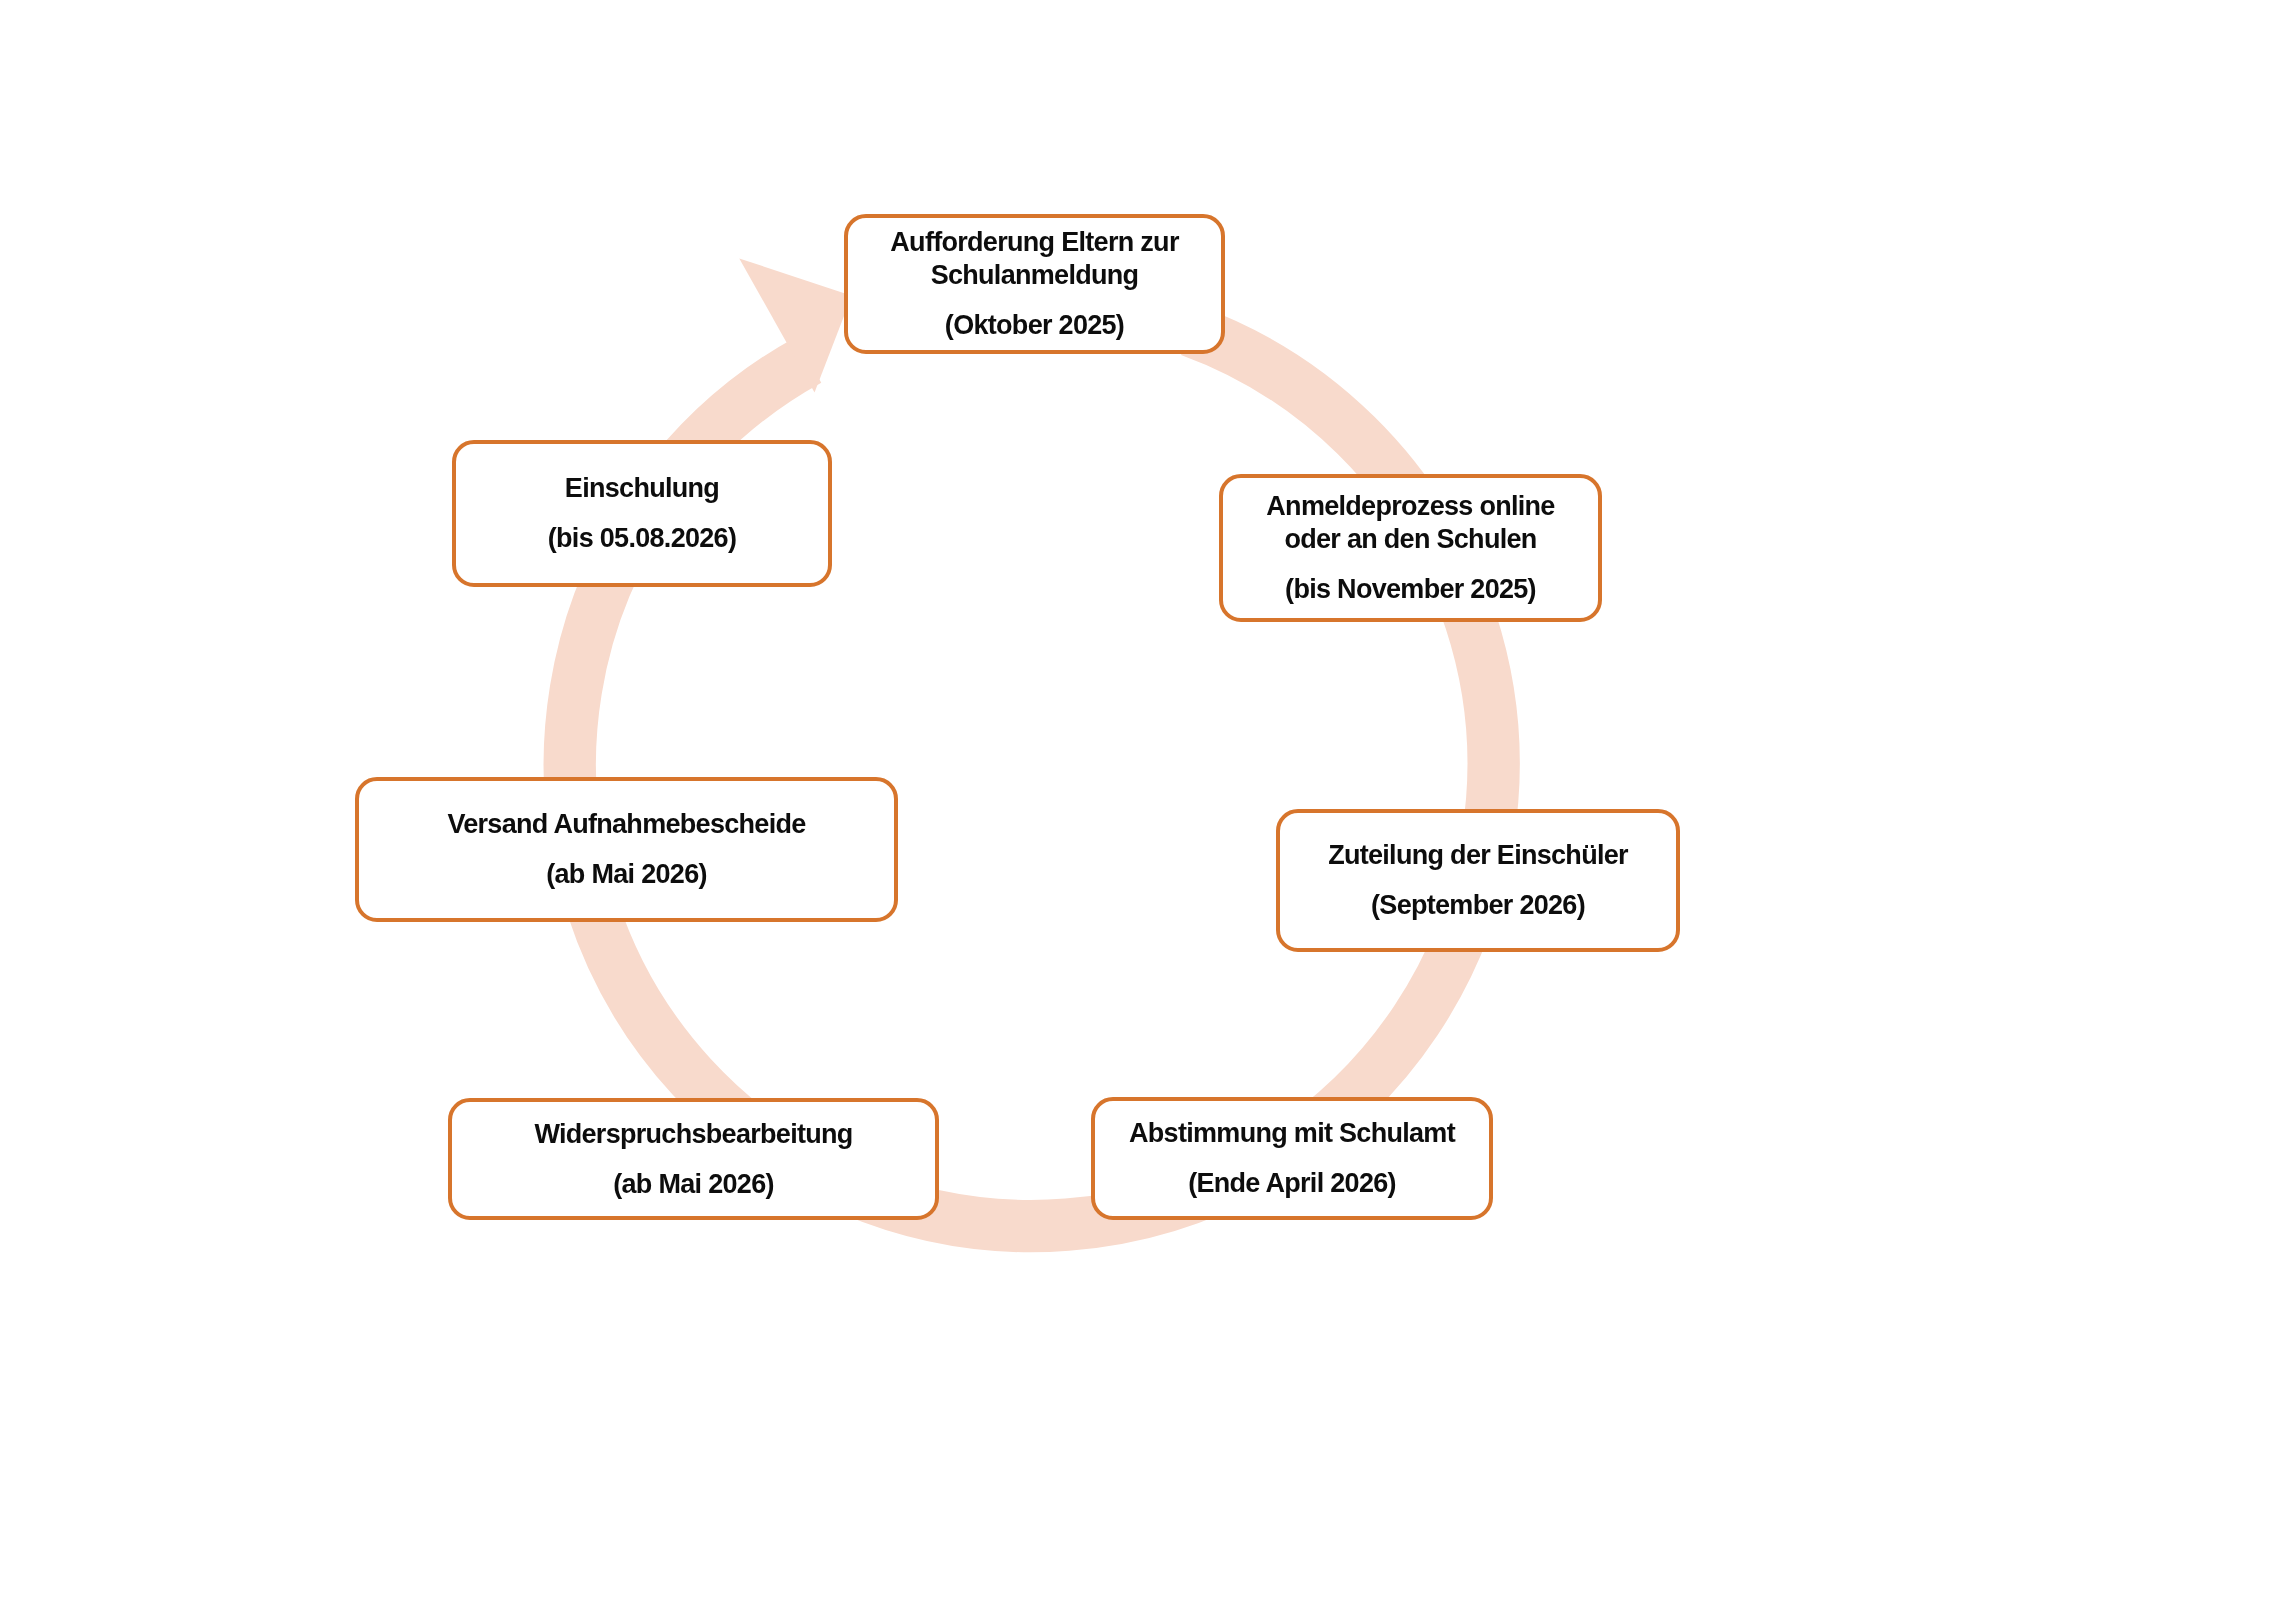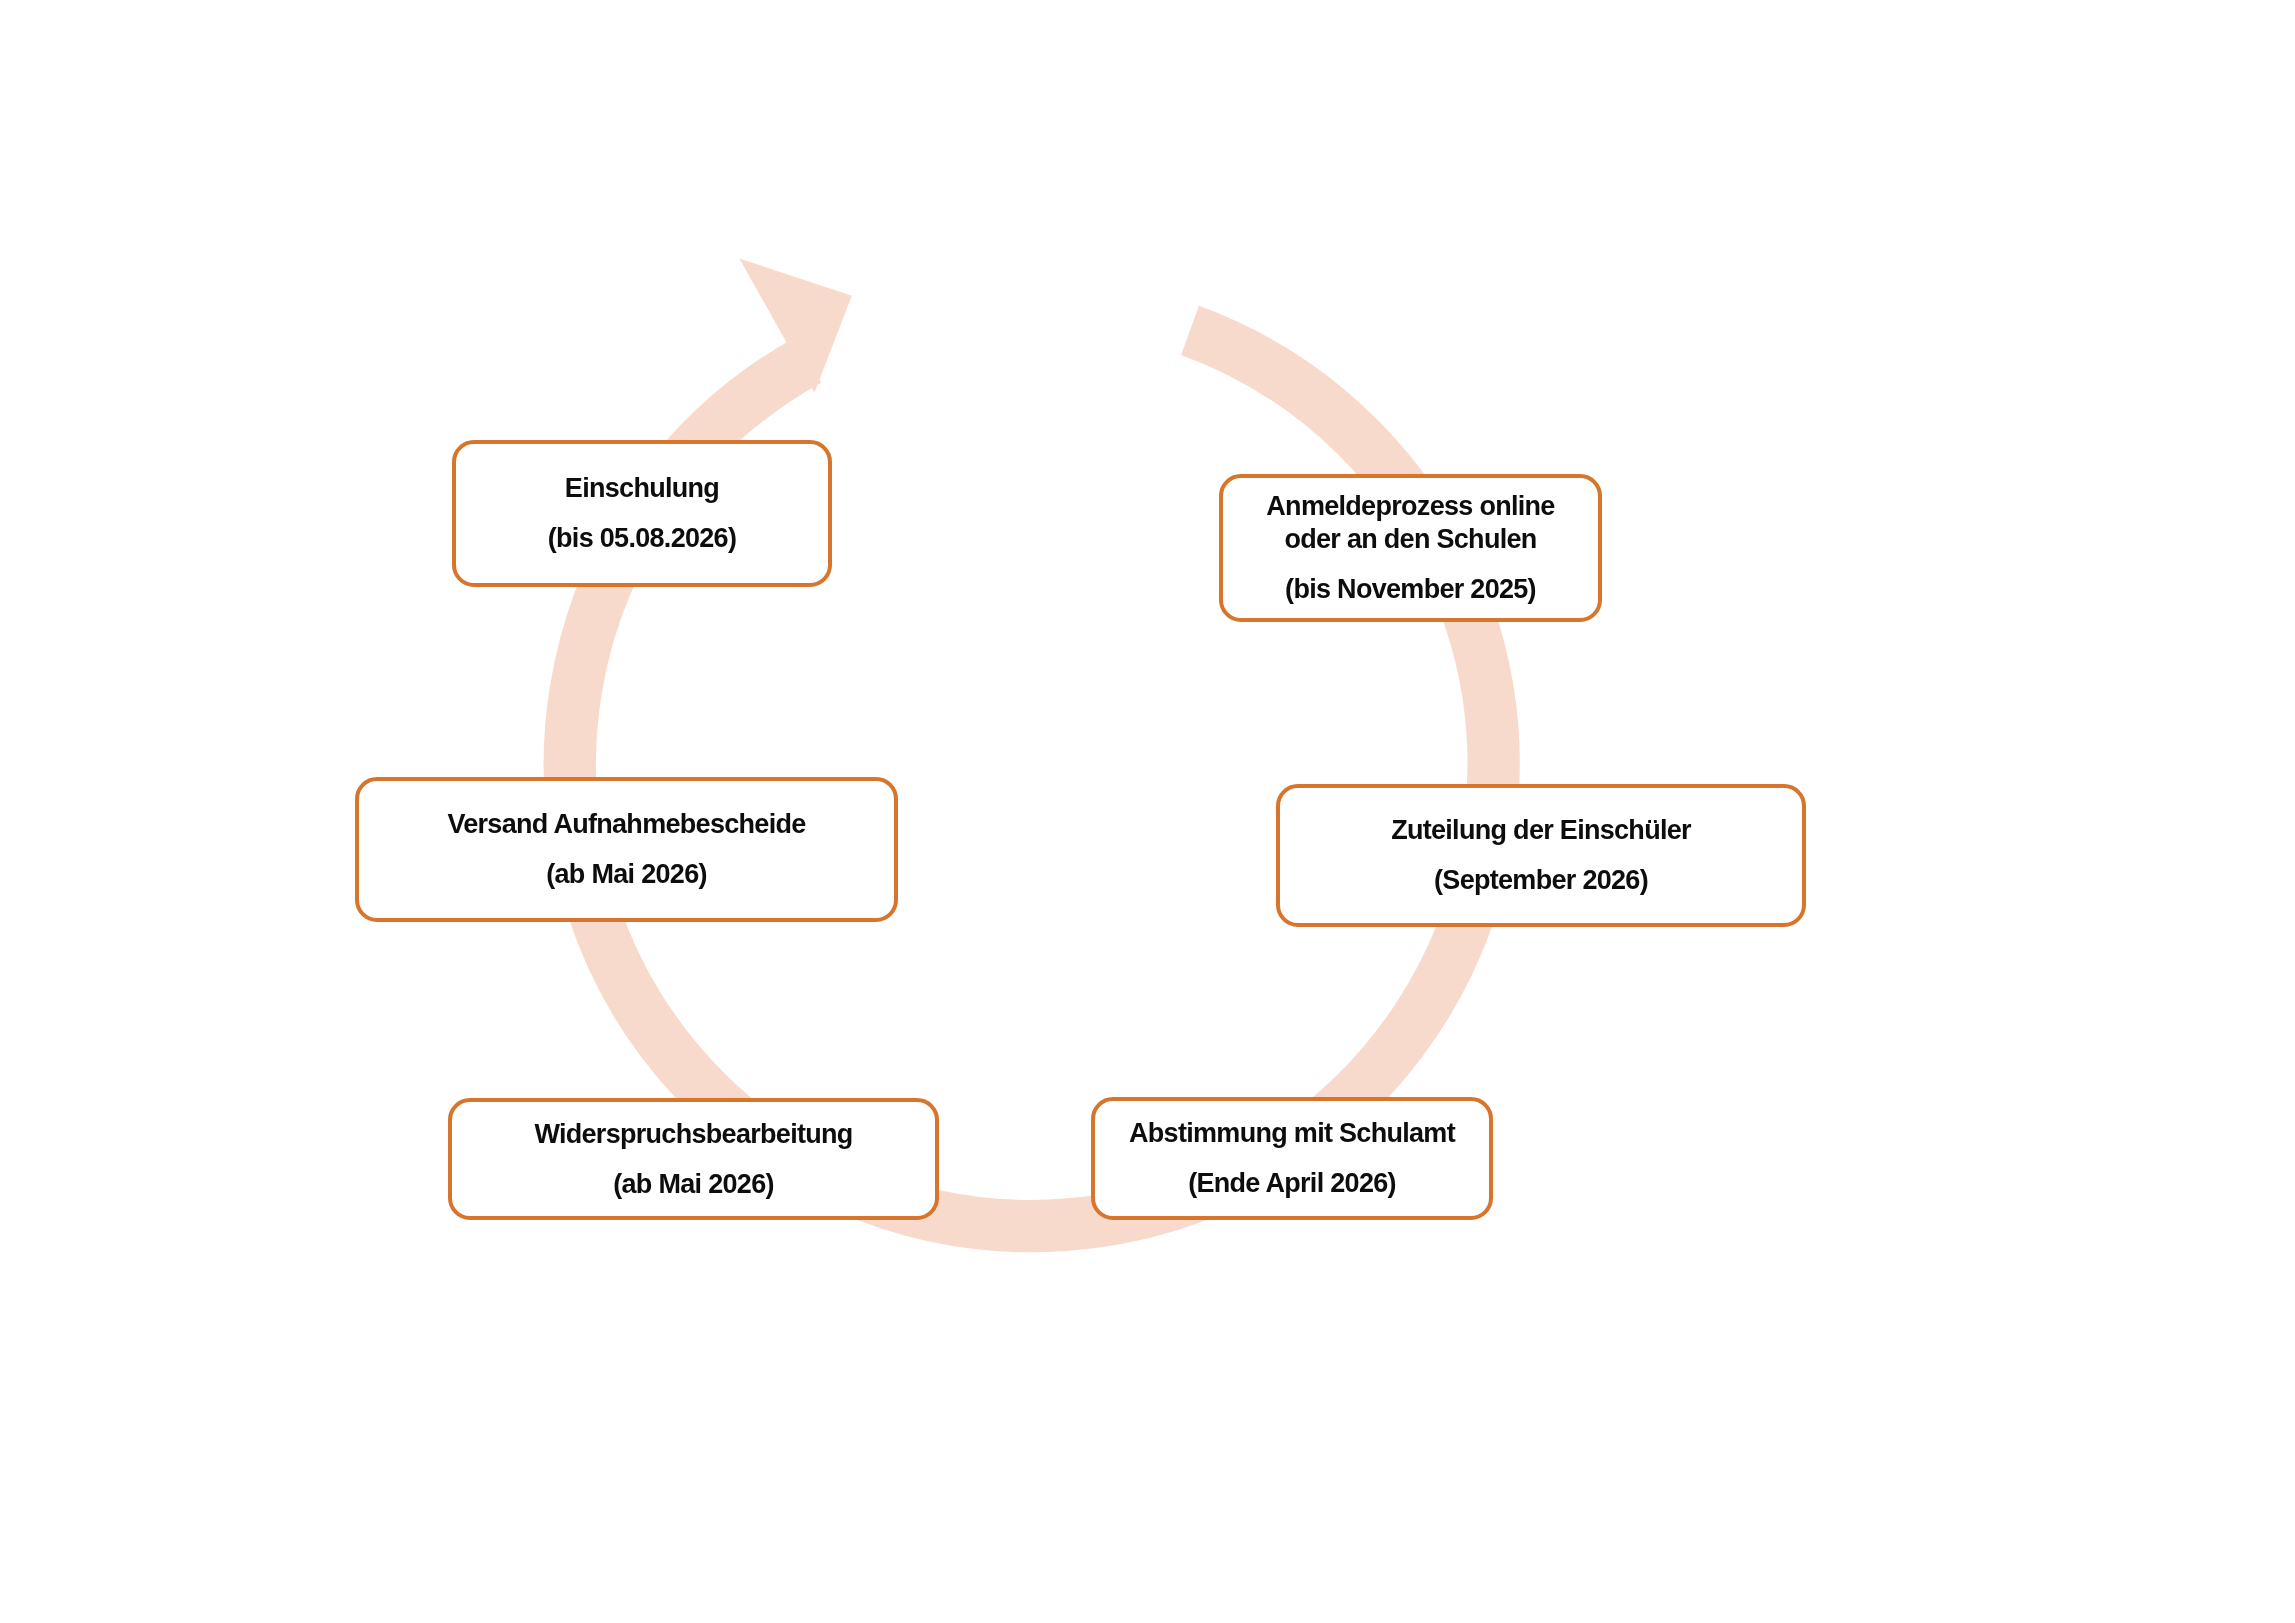--- a/index.html
+++ b/index.html
@@ -48,36 +48,41 @@
     white-space: nowrap;
   }
   .box .date-line {
     line-height: 33px;
     margin-top: 17px;
     white-space: nowrap;
   }
   
   #box-1 { left: 844px; top: 214px;  width: 381px; height: 140px; }
   #box-2 { left: 1219px; top: 438px;  width: 383px; height: 148px; margin-top: 36px; }
-  #box-3 { left: 1276px; top: 784px; width: 530px; height: 143px; }
+  #box-3 { left: 1276px; top: 809px; width: 404px; height: 143px; }
   #box-4 { left: 1091px; top: 1097px; width: 402px; height: 123px; }
   #box-5 { left: 448px;  top: 1098px; width: 491px; height: 122px; }
   #box-6 { left: 355px;  top: 777px; width: 543px; height: 145px; }
   #box-7 { left: 452px;  top: 440px;  width: 380px; height: 147px; }
 </style>
 </head>
 <body>
 
 <div id="stage">
 
   <svg id="ring-svg" width="2295" height="1623" viewBox="0 0 3508 2481" aria-hidden="true">
     <path d="M 1819 505 A 706 706 0 1 1 1236 550" fill="none" stroke="#F8DACC" stroke-width="80" stroke-linecap="butt"></path>
     <polygon points="1130,395 1245,600 1302,452" fill="#F8DACC"></polygon>
   </svg>
 
+  <div class="box" id="box-1">
+    <div class="title-line">Aufforderung Eltern zur</div>
+    <div class="title-line">Schulanmeldung</div>
+    <div class="date-line">(Oktober 2025)</div>
+  </div>
 
   <div class="box" id="box-2">
     <div class="title-line">Anmeldeprozess online</div>
     <div class="title-line">oder an den Schulen</div>
     <div class="date-line">(bis November 2025)</div>
   </div>
 
   <div class="box" id="box-3">
     <div class="title-line">Zuteilung der Einschüler</div>
     <div class="date-line">(September 2026)</div>

